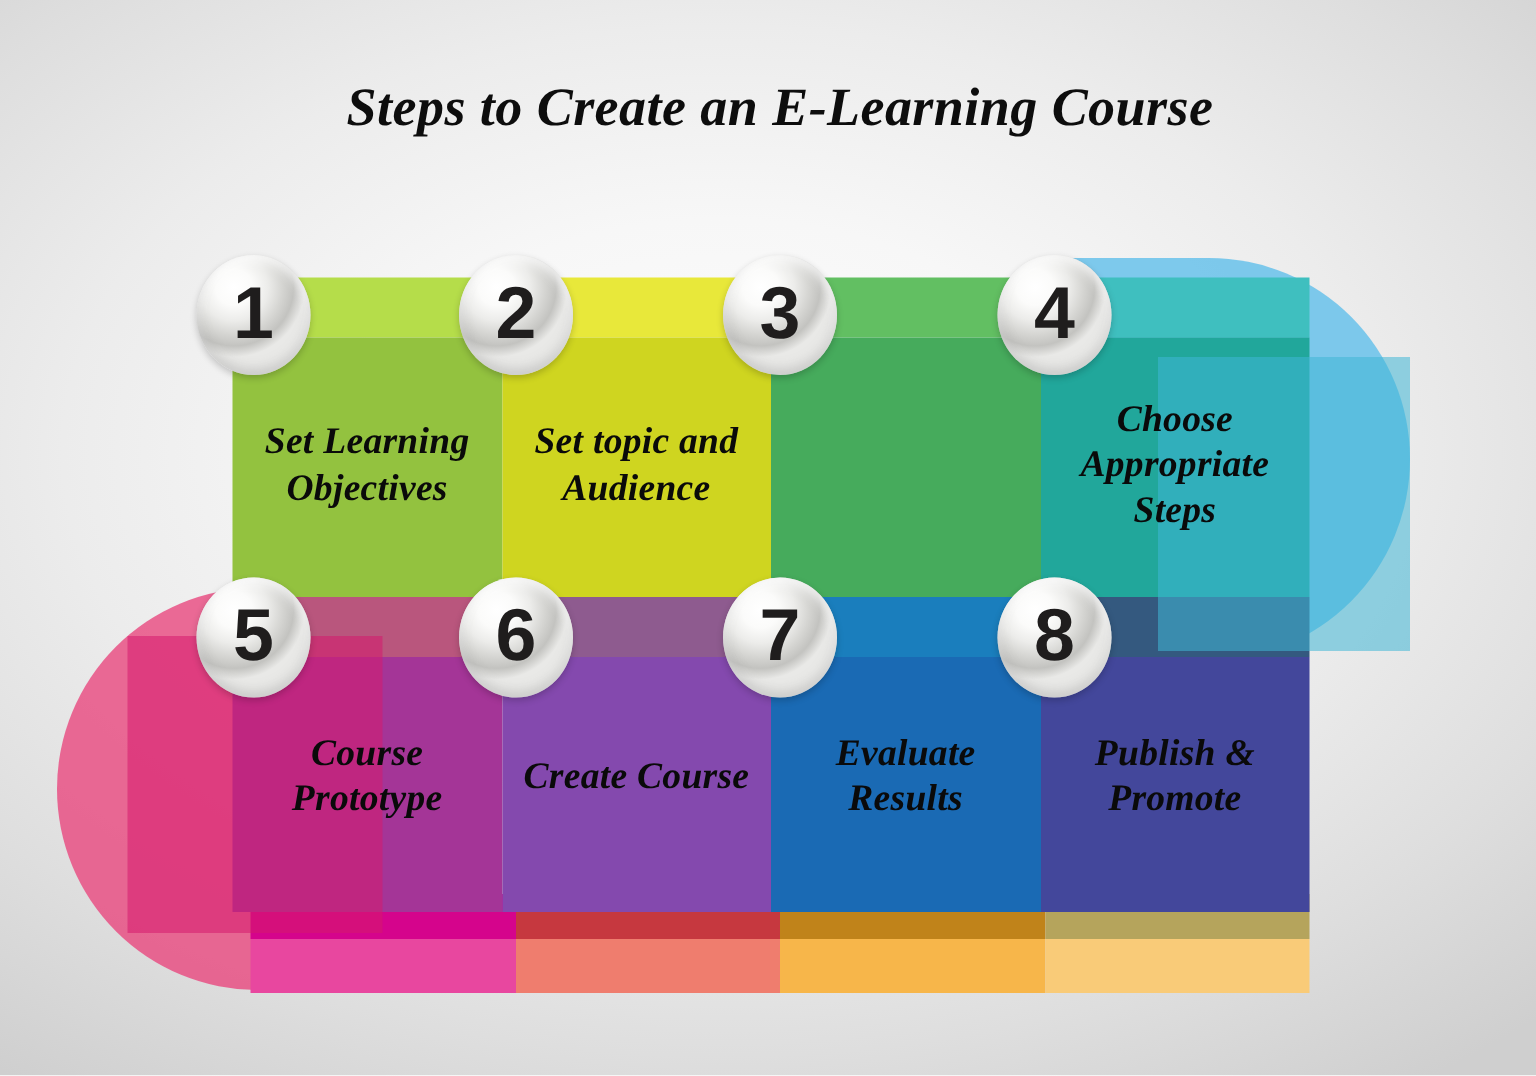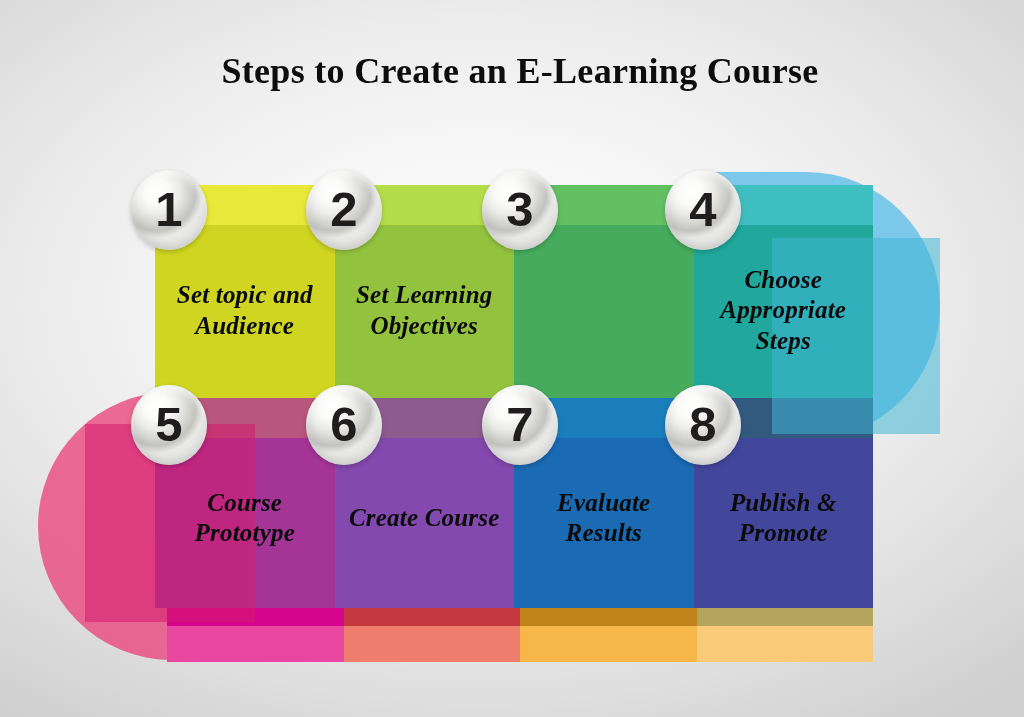--- a/index.html
+++ b/index.html
@@ -177,20 +177,21 @@
   }
 
   
   .title {
     position: absolute;
     left: 16px;
     right: 0;
     top: 50px;
     text-align: center;
     font-weight: bold;
+    font-style: italic;
     font-size: 36px;
     letter-spacing: 0.3px;
     color: #0d0d0d;
     z-index: 20;
   }
 </style>
 </head>
 <body>
 
 <div class="canvas">
@@ -214,30 +215,30 @@
     <div class="strip-col">
       <div class="strip-top" style="background: rgb(181, 164, 92);"></div>
       <div class="strip-bot" style="background: rgb(249, 203, 120);"></div>
     </div>
   </div>
 
   <div class="rows">
 
     <div class="row row-top">
       <div class="panel">
+        <div class="panel-cap" style="background: rgb(181, 221, 74);"></div>
+        <div class="panel-body" style="background: rgb(147, 194, 63);"></div>
+        <div class="panel-label">Set Learning Objectives</div>
+      </div>
+      <div class="panel">
         <div class="panel-cap" style="background: rgb(232, 232, 58);"></div>
         <div class="panel-body" style="background: rgb(207, 213, 32);"></div>
         <div class="panel-label">Set topic and Audience</div>
       </div>
       <div class="panel">
-        <div class="panel-cap" style="background: rgb(181, 221, 74);"></div>
-        <div class="panel-body" style="background: rgb(147, 194, 63);"></div>
-        <div class="panel-label">Set Learning Objectives</div>
-      </div>
-      <div class="panel">
         <div class="panel-cap" style="background: rgb(98, 191, 98);"></div>
         <div class="panel-body" style="background: rgb(70, 171, 92);"></div>
       </div>
       <div class="panel">
         <div class="panel-cap" style="background: rgb(63, 191, 191);"></div>
         <div class="panel-body" style="background: rgb(33, 167, 155);"></div>
         <div class="panel-label">Choose Appropriate Steps</div>
       </div>
     </div>
 

